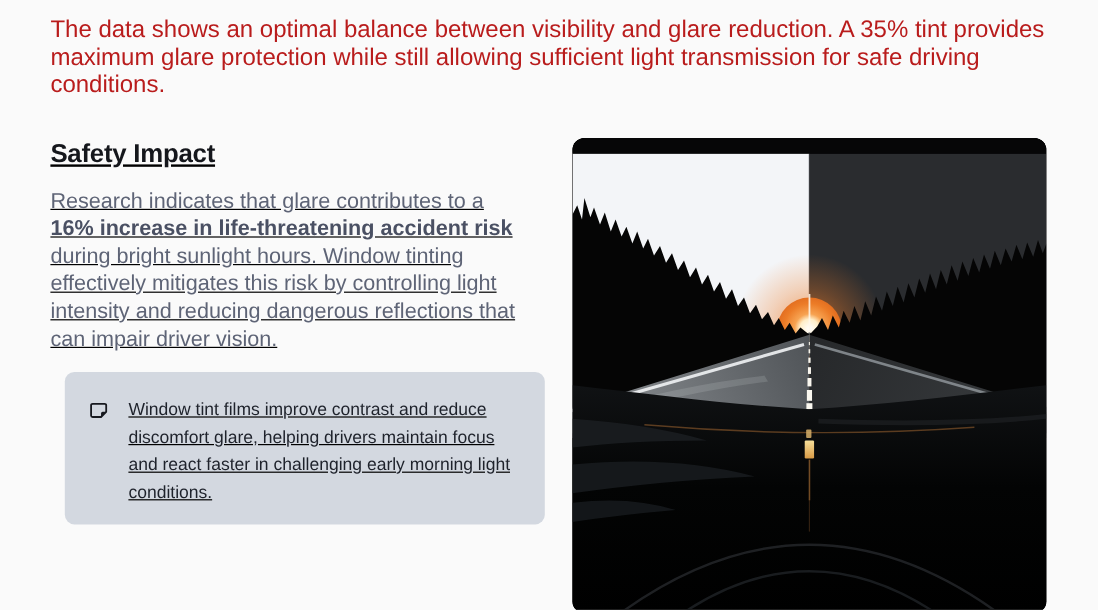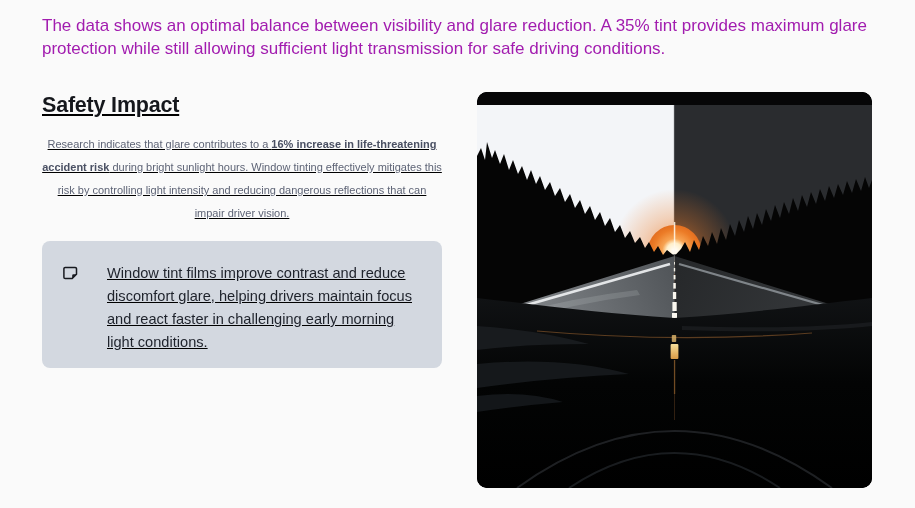--- a/index.html
+++ b/index.html
@@ -5,40 +5,40 @@
   html,body{margin:0;padding:0;}
   body{
     width:915px;height:508px;overflow:hidden;
     background:#fafafa;
     font-family:"Liberation Sans",sans-serif;
     -webkit-font-smoothing:antialiased;
   }
   .page{padding:14px 43px 0 42px;}
 
   .intro{
-    font-size:17px;line-height:23px;color:#a21caf;
+    font-size:20px;line-height:23px;color:#b91c1c;
     margin:0;max-width:832px;
   }
 
   .columns{display:flex;gap:35px;margin-top:32px;align-items:flex-start;text-decoration:underline;}
   .left-col{width:400px;flex:none;}
   .right-col{width:395px;flex:none;}
 
   .section-title{
     font-size:21.5px;font-weight:700;color:#15171c;
     letter-spacing:-0.2px;margin:0 0 15px;line-height:26px;
   }
-  .body-p{font-size:11px;line-height:23px;color:#5e6476;margin:0;text-align:center;}
+  .body-p{font-size:18px;line-height:23px;color:#5e6476;margin:0;}
   .body-p strong{color:#4a5063;font-weight:700;}
 
   .callout{
     margin-top:16px;width:400px;box-sizing:border-box;
     background:#d3d8e0;border-radius:8px;
     padding:21px 18px 14px 20px;
-    display:flex;gap:28px;align-items:flex-start;
+    display:flex;gap:16px;align-items:flex-start;margin-left:12px;
   }
   .callout-icon{flex:none;margin-top:3px;}
   .callout-text{font-size:14.6px;line-height:23px;color:#1e222b;margin:0;}
 
   .img-wrap{
     width:395px;height:396px;border-radius:10px;overflow:hidden;
     background:#000;
   }
   .img-wrap svg{display:block;}
 </style>

